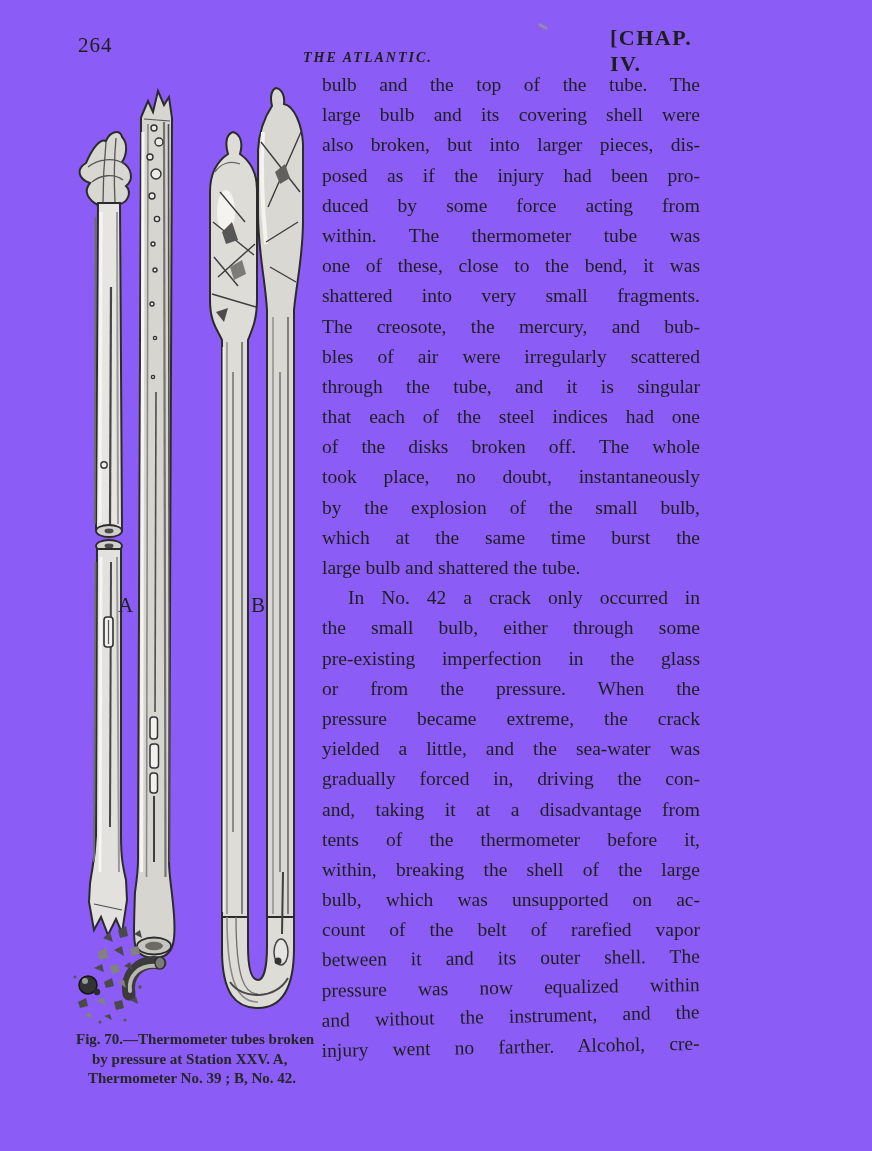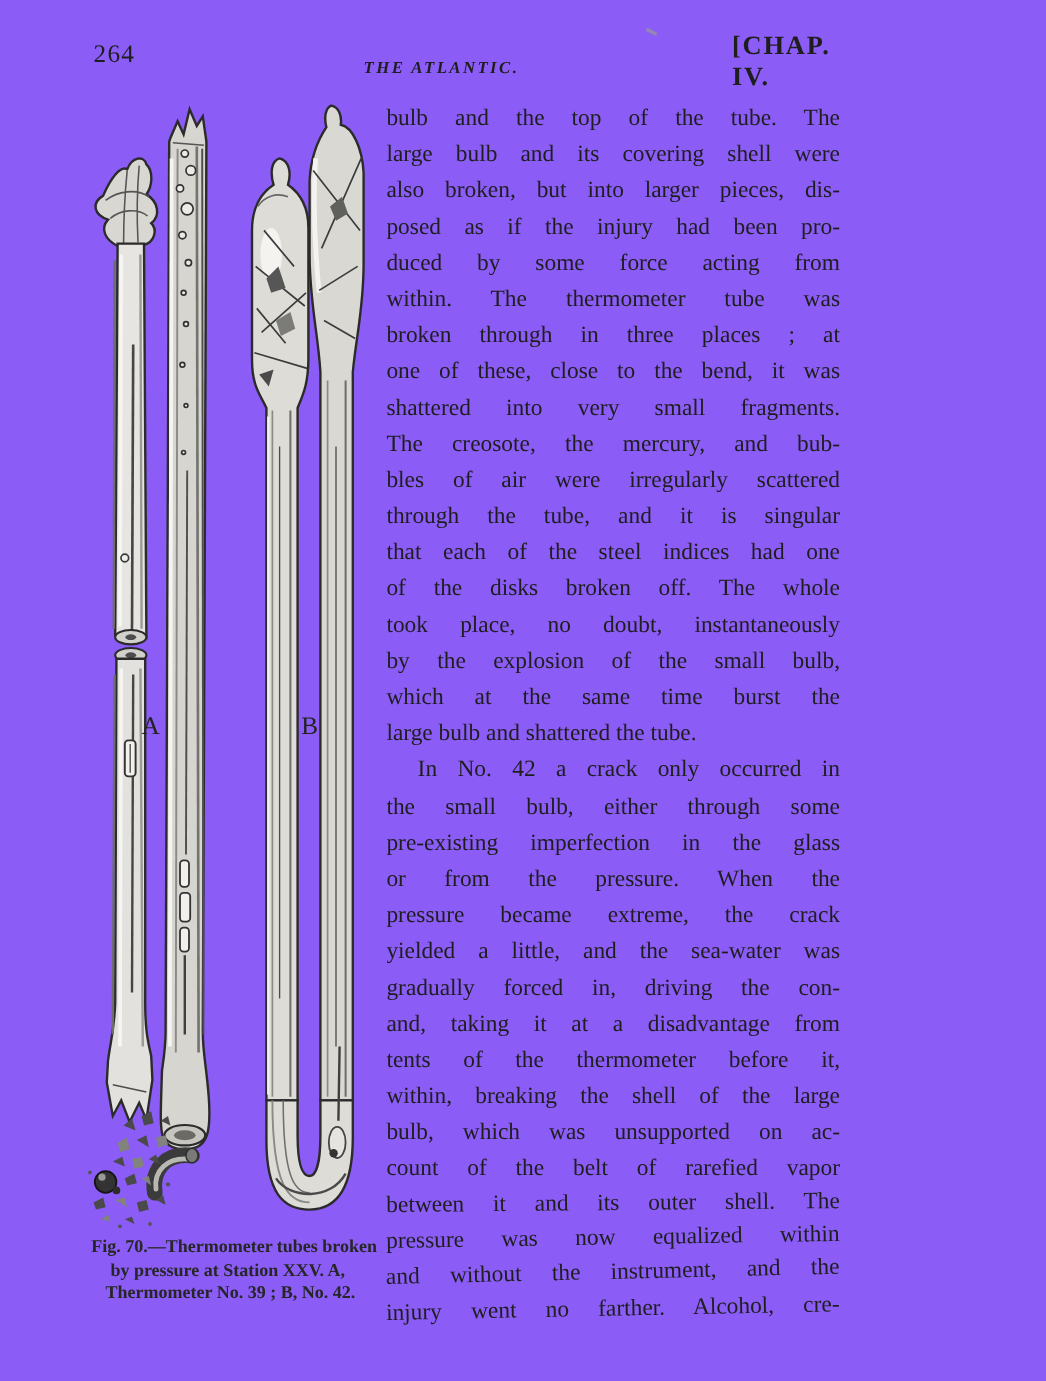--- a/index.html
+++ b/index.html
@@ -7,21 +7,21 @@
     position:relative;width:872px;height:1151px;margin:0 auto;
     background:#8b5cf6;color:#1e1e1e;
     font-family:"Liberation Serif", serif;overflow:hidden;
   }
   
   .pagenum{position:absolute;left:78px;top:33px;font-size:21px;letter-spacing:1px;}
   .runtitle{position:absolute;left:303px;top:26px;font-size:14px;font-style:italic;font-weight:bold;letter-spacing:2px;margin-top:24px;}
   .chapter{position:absolute;left:610px;top:25px;width:90px;font-size:22px;letter-spacing:1.5px;font-weight:bold;}
   .artifact{position:absolute;left:538px;top:25px;width:10px;height:3px;background:#9a9a96;transform:rotate(28deg);border-radius:2px;opacity:.7;}
   
-  .textcol{position:absolute;left:322px;top:70px;width:378px;font-size:19.5px;line-height:30.2px;margin-top:14px;}
+  .textcol{position:absolute;left:322px;top:70px;width:378px;font-size:19.5px;line-height:30.2px;}
   .ln{text-align:justify;text-align-last:justify;white-space:normal;height:30.2px;overflow:visible;}
   .ln.end{text-align-last:left;}
   .ln.indent{text-indent:26px;}
   .t1{transform:rotate(-0.5deg);transform-origin:left bottom;}
   .t2{transform:rotate(-0.9deg);transform-origin:left bottom;}
   .t3{transform:rotate(-1.3deg);transform-origin:left bottom;}
   .t4{transform:rotate(-1.1deg);transform-origin:left bottom;}
   
   .figure{position:absolute;left:70px;top:72px;width:252px;height:955px;}
   .caption{position:absolute;left:76px;top:1030px;width:256px;font-size:15px;line-height:19.5px;font-weight:bold;color:#262626;}
@@ -179,21 +179,20 @@
     <div class="c3">Thermometer No. 39 ; B, No. 42.</div>
   </div>
 
   <div class="textcol">
     <div class="ln">bulb and the top of the tube.  The</div>
     <div class="ln">large bulb and its covering shell were</div>
     <div class="ln">also broken, but into larger pieces, dis-</div>
     <div class="ln">posed as if the injury had been pro-</div>
     <div class="ln">duced by some force acting from</div>
     <div class="ln">within.  The thermometer tube was</div>
-    <div class="ln">broken through in three places ; at</div>
     <div class="ln">one of these, close to the bend, it was</div>
     <div class="ln">shattered into very small fragments.</div>
     <div class="ln">The creosote, the mercury, and bub-</div>
     <div class="ln">bles of air were irregularly scattered</div>
     <div class="ln">through the tube, and it is singular</div>
     <div class="ln">that each of the steel indices had one</div>
     <div class="ln">of the disks broken off.  The whole</div>
     <div class="ln">took place, no doubt, instantaneously</div>
     <div class="ln">by the explosion of the small bulb,</div>
     <div class="ln">which at the same time burst the</div>

